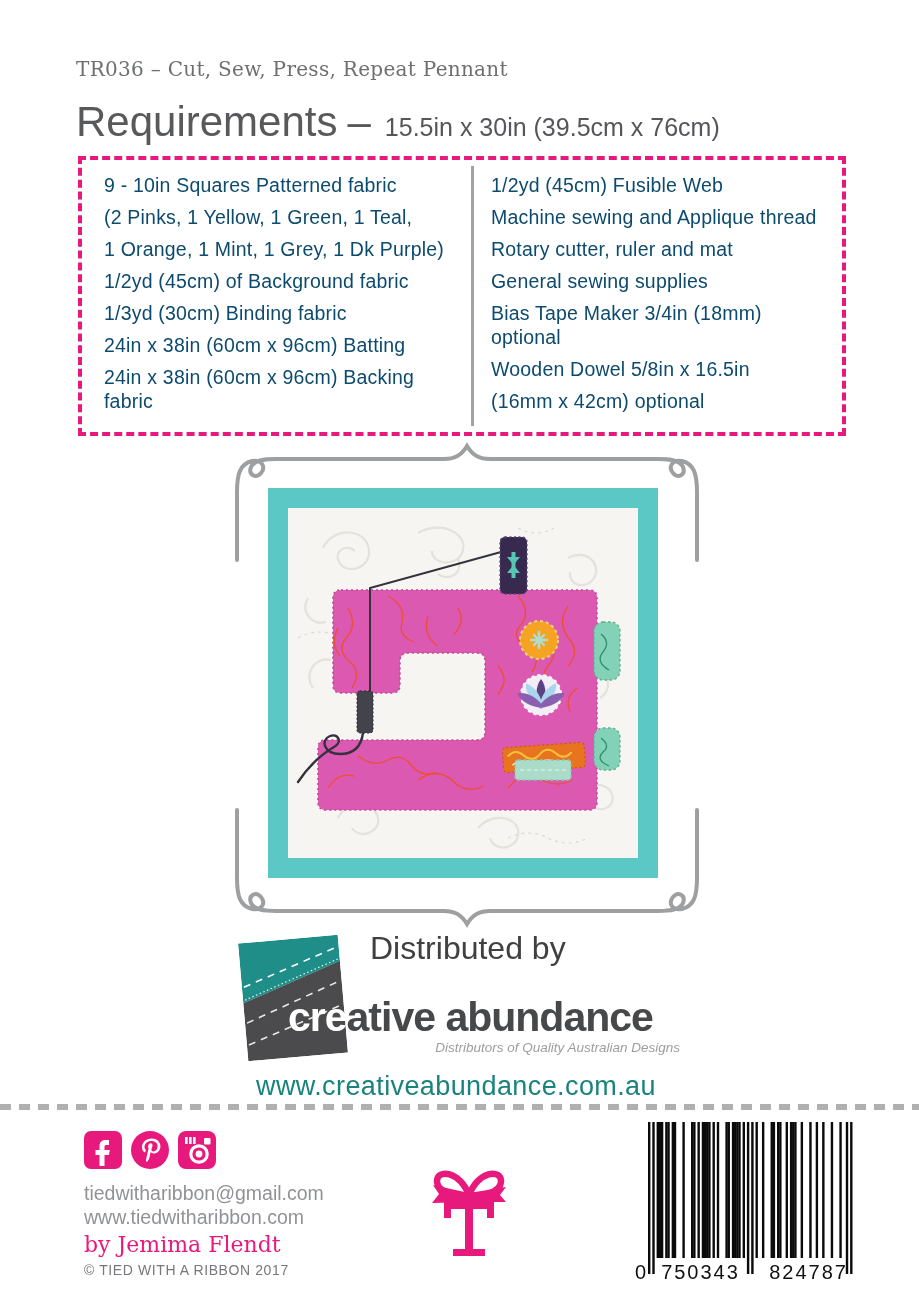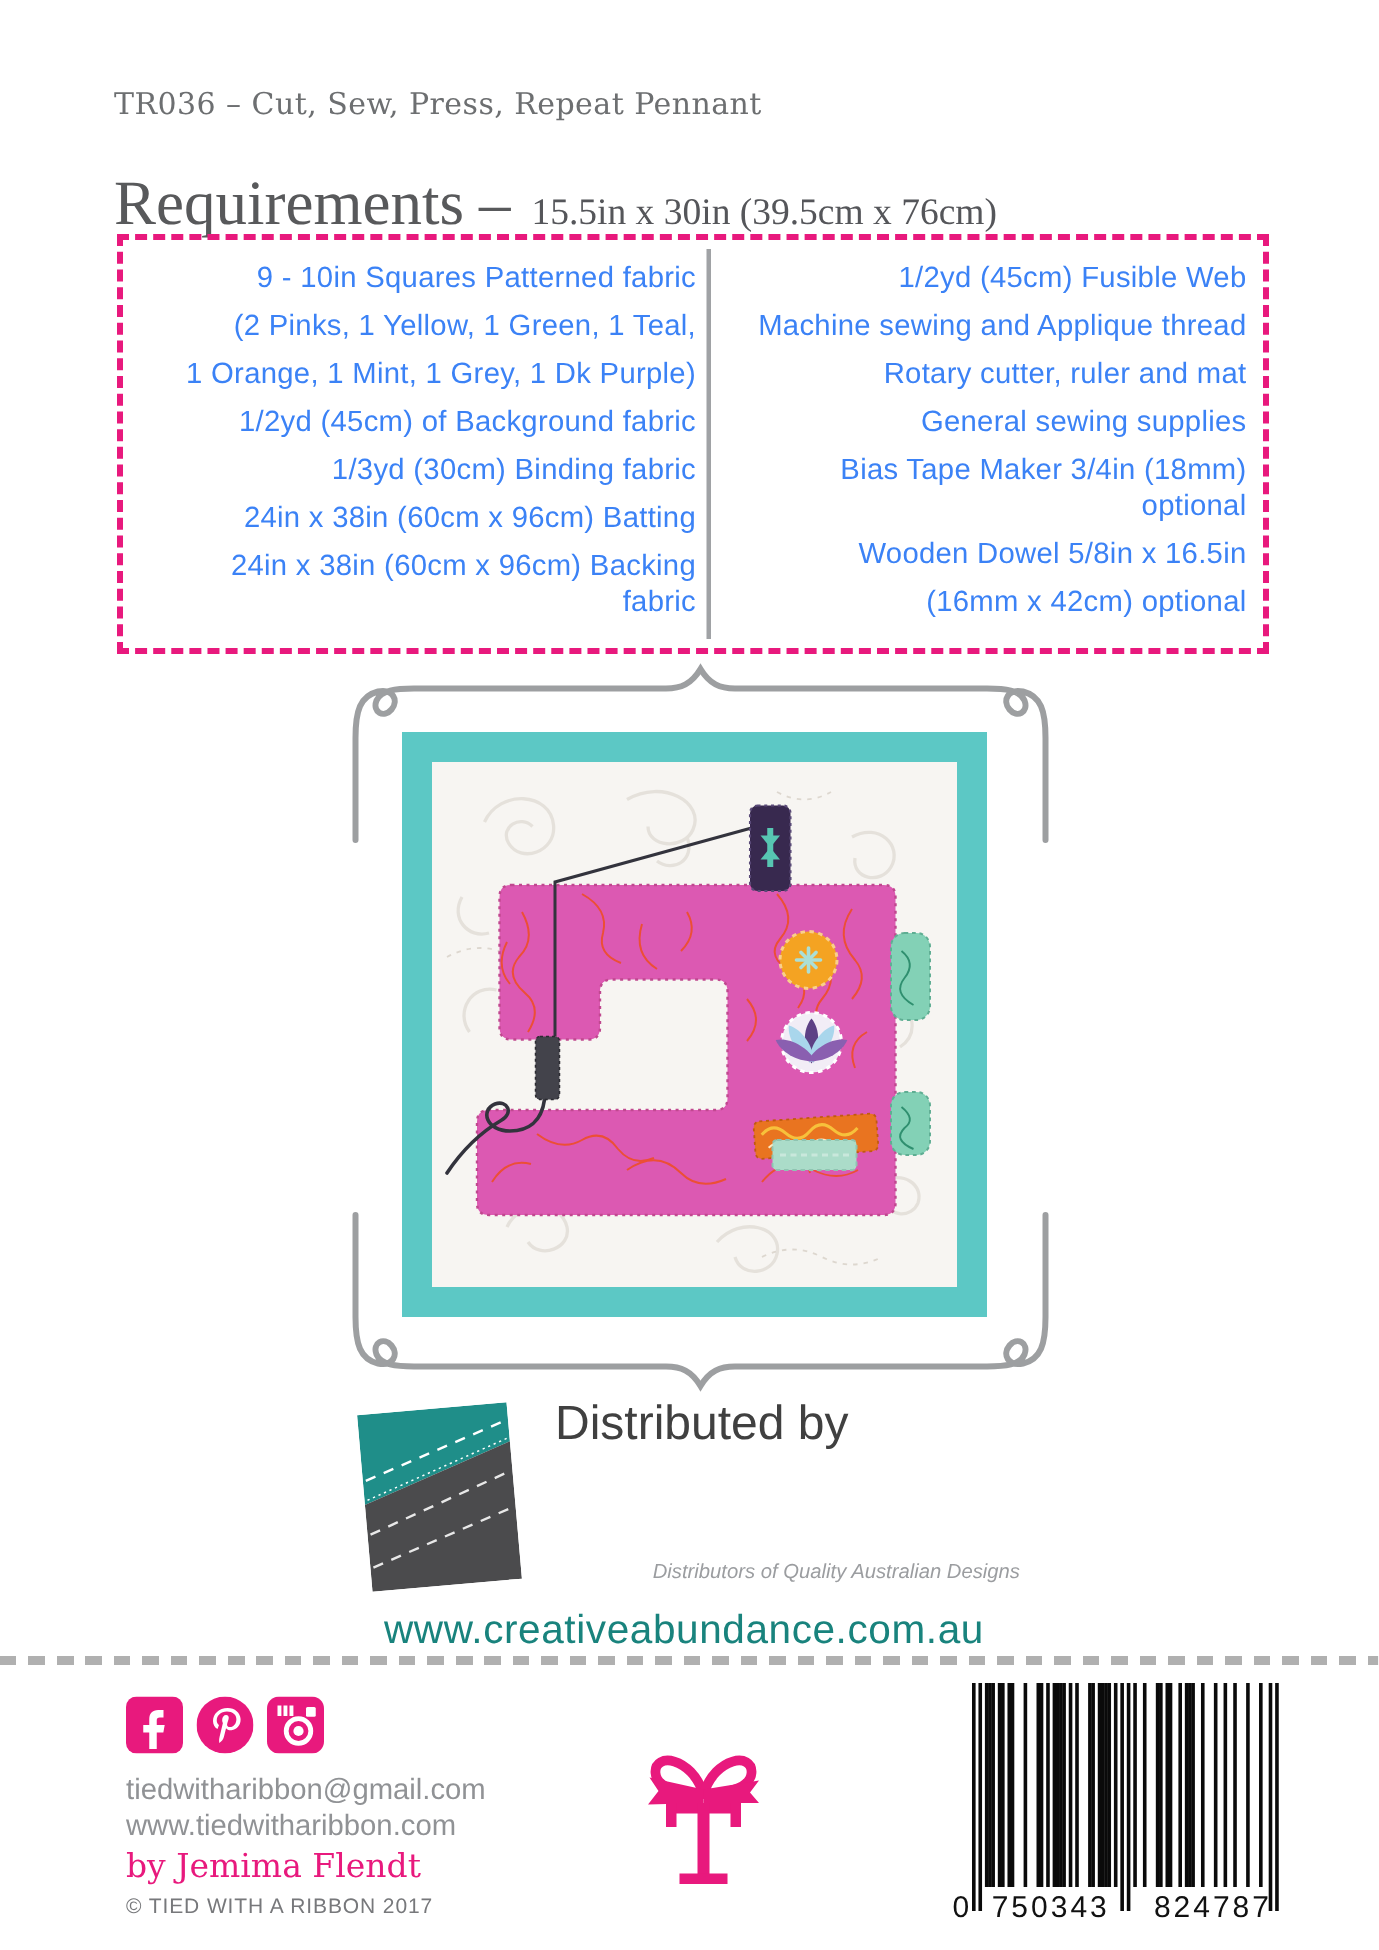--- a/index.html
+++ b/index.html
@@ -3,29 +3,29 @@
 <meta charset="utf-8">
 <style>
   html,body{margin:0;padding:0;background:#ffffff;}
   .page{position:relative;width:919px;height:1300px;background:#ffffff;overflow:hidden;
         font-family:"Liberation Sans",sans-serif;}
   .abs{position:absolute;}
 
   
   .code-title{left:76px;top:57px;font-family:"DejaVu Serif",serif;font-size:20px;
               color:#6d6f71;letter-spacing:.3px;}
-  .req-head{left:76px;top:112px;font-family:Liberation Serif, serif;color:#58595b;white-space:nowrap;}
+  .req-head{left:76px;top:98px;font-family:Liberation Sans, sans-serif;color:#58595b;white-space:nowrap;}
   .req-head .big{font-size:42px;}
   .req-head .dash{font-size:42px;margin-left:10px;}
   .req-head .size{font-size:25px;margin-left:14px;color:#55565a;}
 
   
   .req-box{left:78px;top:156px;width:760px;height:272px;border:4px dashed #e8197d;}
   .req-divider{left:389px;top:6px;bottom:6px;width:3px;background:#a0a2a5;}
-  .req-col{top:13px;color:#3b82f6;font-size:19.5px;line-height:24px;letter-spacing:.2px;text-align:right;}
+  .req-col{top:13px;color:#0c4a6e;font-size:19.5px;line-height:24px;letter-spacing:.2px;}
   .req-col-left{left:22px;width:360px;}
   .req-col-right{left:409px;width:340px;}
   .req-line{margin-top:8px;white-space:nowrap;}
   .req-line:first-child{margin-top:0;}
   .req-line.cont{margin-top:0;}
 
   
   .bracket{left:230px;top:440px;}
   .photo{left:268px;top:488px;}
 
@@ -204,20 +204,21 @@
 
   <svg class="abs logo-swatch" width="100" height="118" viewBox="0 0 100 118">
     <polygon points="0,0 100,0 100,26 0,60" fill="#1f8e89"></polygon>
     <polygon points="0,60 100,26 100,118 0,118" fill="#4b4b4d"></polygon>
     <line x1="2" y1="44" x2="98" y2="12" stroke="#ffffff" stroke-width="1.6" stroke-dasharray="7 6"></line>
     <line x1="2" y1="57" x2="98" y2="24" stroke="#ffffff" stroke-width="1" stroke-dasharray="1.5 2.5"></line>
     <line x1="2" y1="80" x2="98" y2="46" stroke="#e8e8e8" stroke-width="1.6" stroke-dasharray="7 6"></line>
     <line x1="2" y1="102" x2="98" y2="70" stroke="#e8e8e8" stroke-width="1.6" stroke-dasharray="7 6"></line>
   </svg>
 
+  <div class="abs brand"><span class="pre">cre</span><span>ative abundance</span></div>
 
   <div class="abs tagline">Distributors of Quality Australian Designs</div>
   <div class="abs brand-url">www.creativeabundance.com.au</div>
 
   <div class="abs gray-dash"></div>
 
   <div class="abs social">
     <svg width="38" height="38" viewBox="0 0 38 38">
       <rect width="38" height="38" rx="7" fill="#e8197d"></rect>
       <path d="M25,9 h-3.5 c-4,0 -6,2.4 -6,6 v4 h-4 v5 h4 v11 h5 v-11 h4.4 l0.9,-5 h-5.3 v-3

